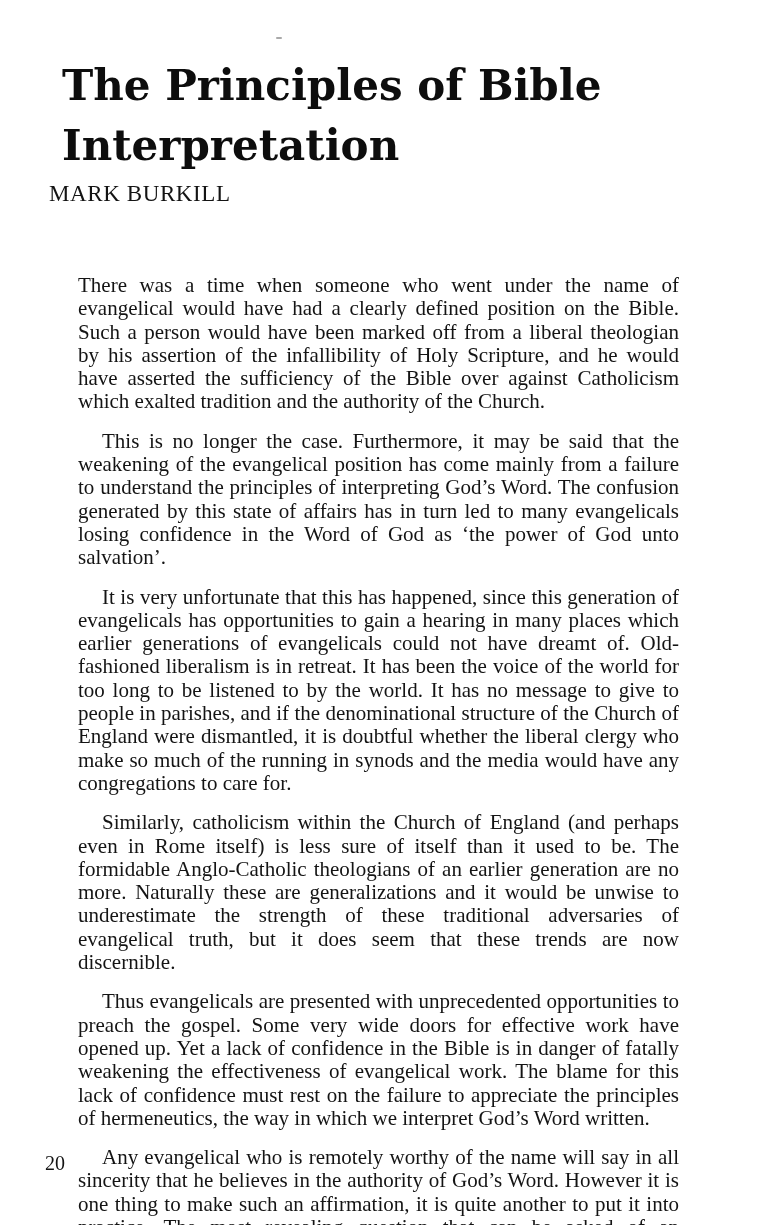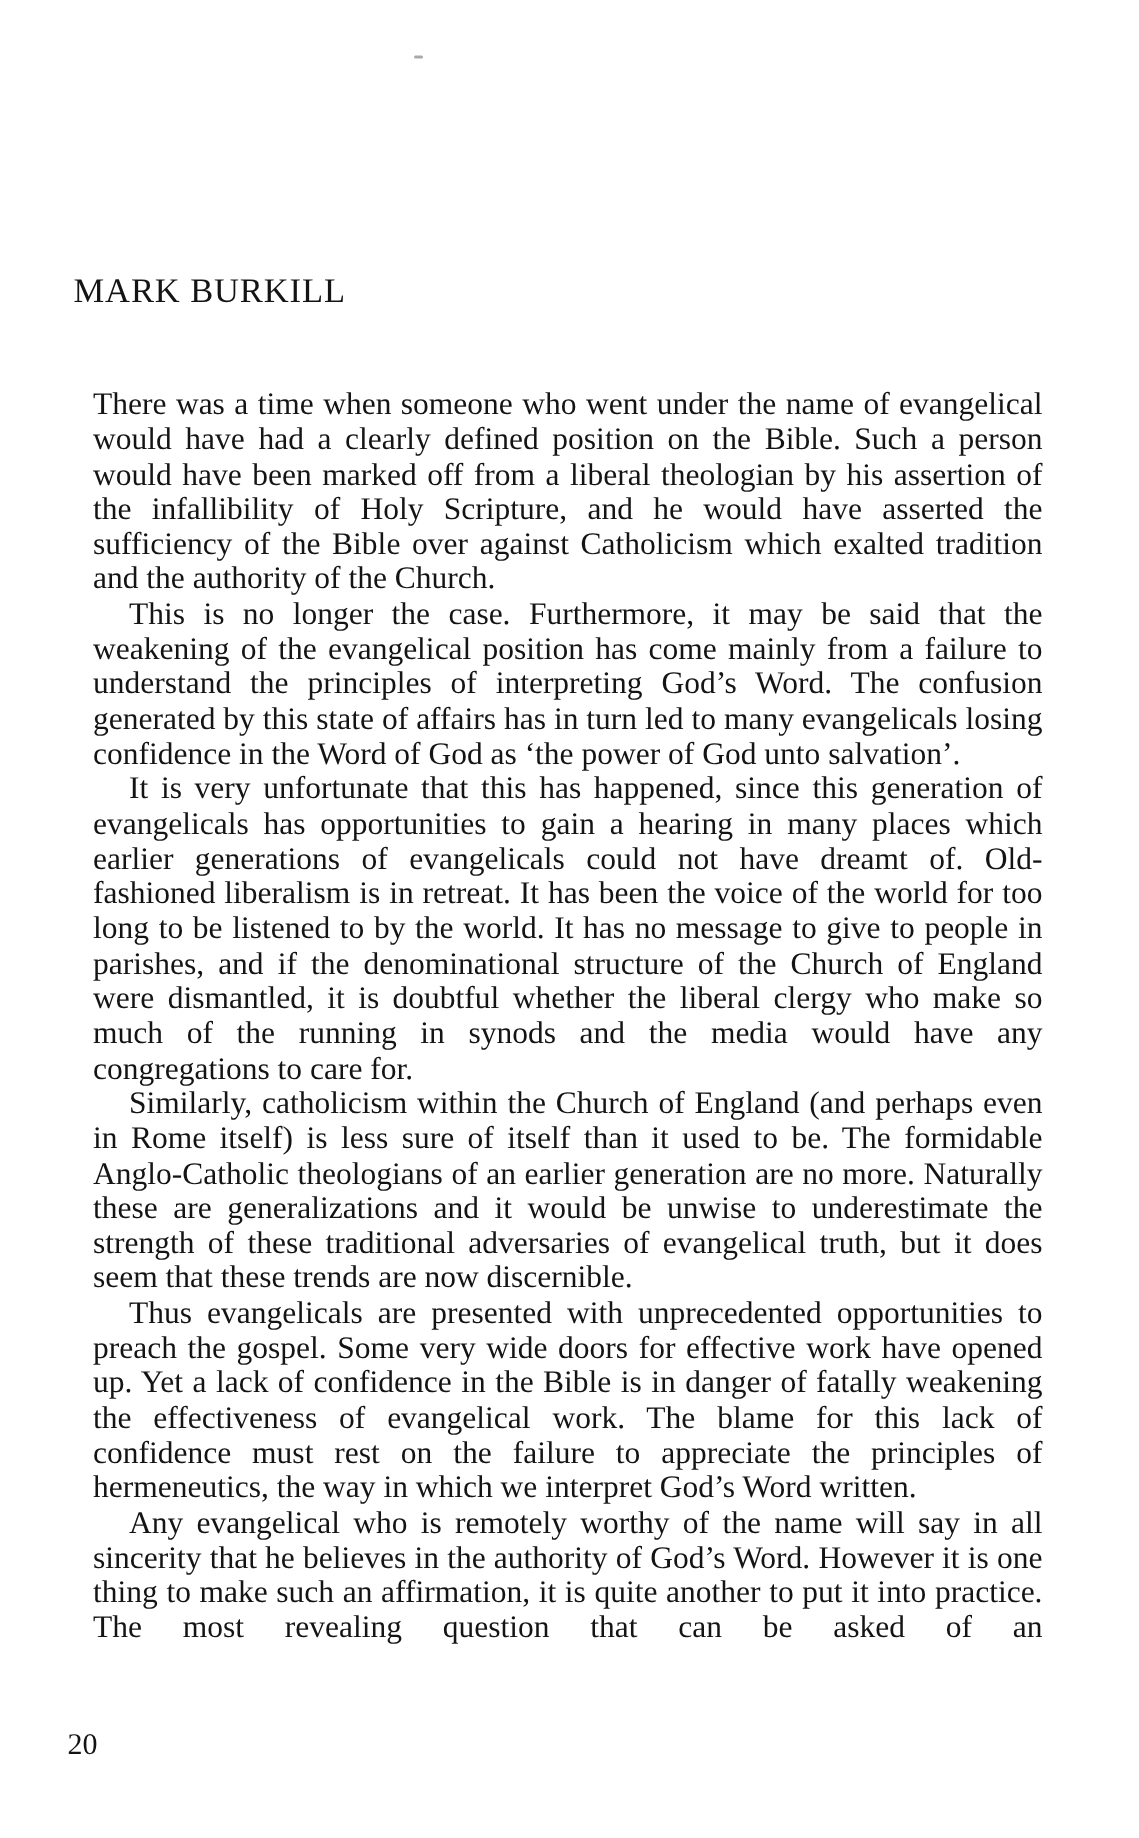--- a/index.html
+++ b/index.html
@@ -56,21 +56,21 @@
     position: absolute;
     left: 62px;
     top: 258px;
     width: 633px;
     font-size: 21px;
     line-height: 23.3px;
     text-align: justify;
     color: #141414;
   }
   .body-text p {
-    margin: 0;
+    margin: 16px;
     padding: 0;
   }
   .body-text p + p {
     text-indent: 24px;
   }
   .body-text p.continues {
     text-align-last: justify;
   }
   .page-number {
     position: absolute;
@@ -80,20 +80,24 @@
     color: #141414;
   }
 </style>
 </head>
 <body>
 
 <div class="page">
 
   <div class="scan-speck"></div>
 
+  <h1 class="title">
+    <span>The Principles of Bible</span>
+    <span>Interpretation</span>
+  </h1>
 
   <div class="author">MARK BURKILL</div>
 
   <div class="body-text">
     <p>There was a time when someone who went under the name of evangelical would have had a clearly defined position on the Bible. Such a person would have been marked off from a liberal theologian by his assertion of the infallibility of Holy Scripture, and he would have asserted the sufficiency of the Bible over against Catholicism which exalted tradition and the authority of the Church.</p>
     <p>This is no longer the case. Furthermore, it may be said that the weakening of the evangelical position has come mainly from a failure to understand the principles of interpreting God’s Word. The confusion generated by this state of affairs has in turn led to many evangelicals losing confidence in the Word of God as ‘the power of God unto salvation’.</p>
     <p>It is very unfortunate that this has happened, since this generation of evangelicals has opportunities to gain a hearing in many places which earlier generations of evangelicals could not have dreamt of. Old-fashioned liberalism is in retreat. It has been the voice of the world for too long to be listened to by the world. It has no message to give to people in parishes, and if the denominational structure of the Church of England were dismantled, it is doubtful whether the liberal clergy who make so much of the running in synods and the media would have any congregations to care for.</p>
     <p>Similarly, catholicism within the Church of England (and perhaps even in Rome itself) is less sure of itself than it used to be. The formidable Anglo-Catholic theologians of an earlier generation are no more. Naturally these are generalizations and it would be unwise to underestimate the strength of these traditional adversaries of evangelical truth, but it does seem that these trends are now discernible.</p>
     <p>Thus evangelicals are presented with unprecedented opportunities to preach the gospel. Some very wide doors for effective work have opened up. Yet a lack of confidence in the Bible is in danger of fatally weakening the effectiveness of evangelical work. The blame for this lack of confidence must rest on the failure to appreciate the principles of hermeneutics, the way in which we interpret God’s Word written.</p>
     <p class="continues">Any evangelical who is remotely worthy of the name will say in all sincerity that he believes in the authority of God’s Word. However it is one thing to make such an affirmation, it is quite another to put it into practice. The most revealing question that can be asked of an</p>

